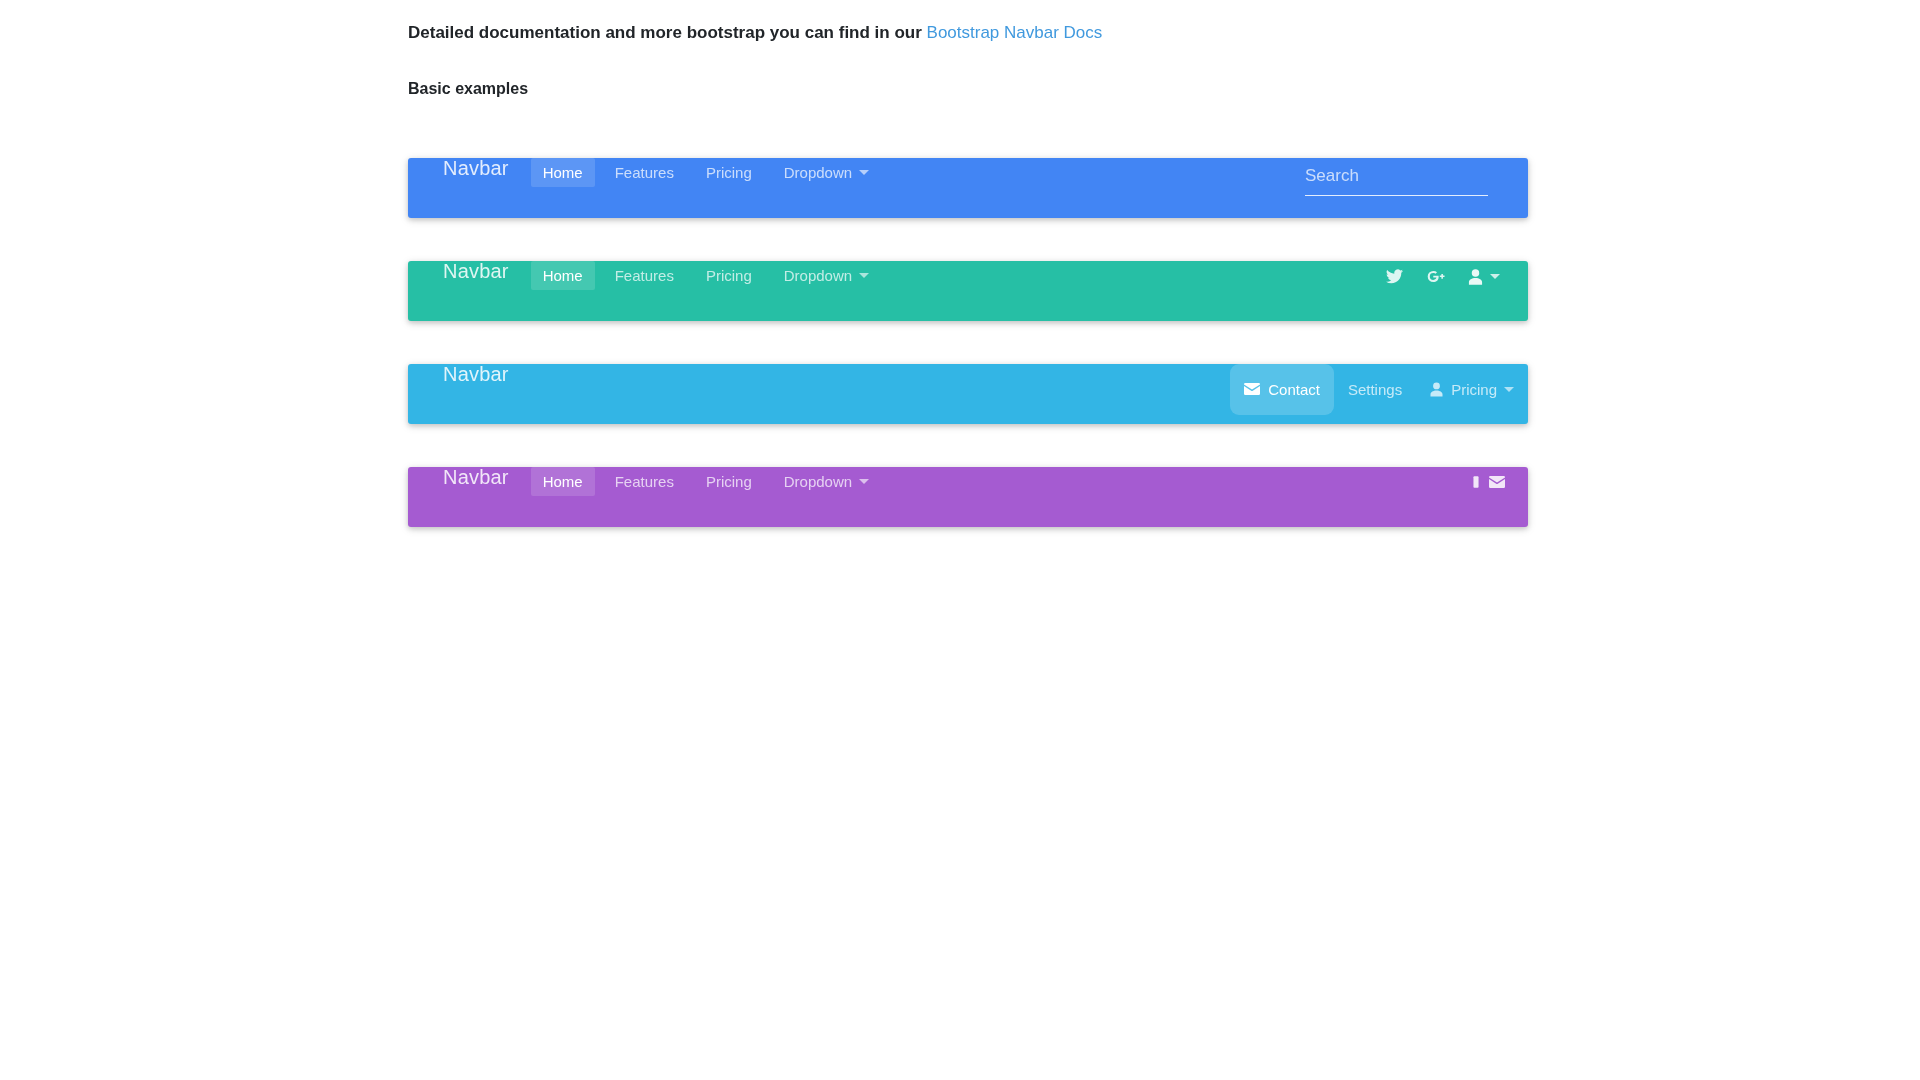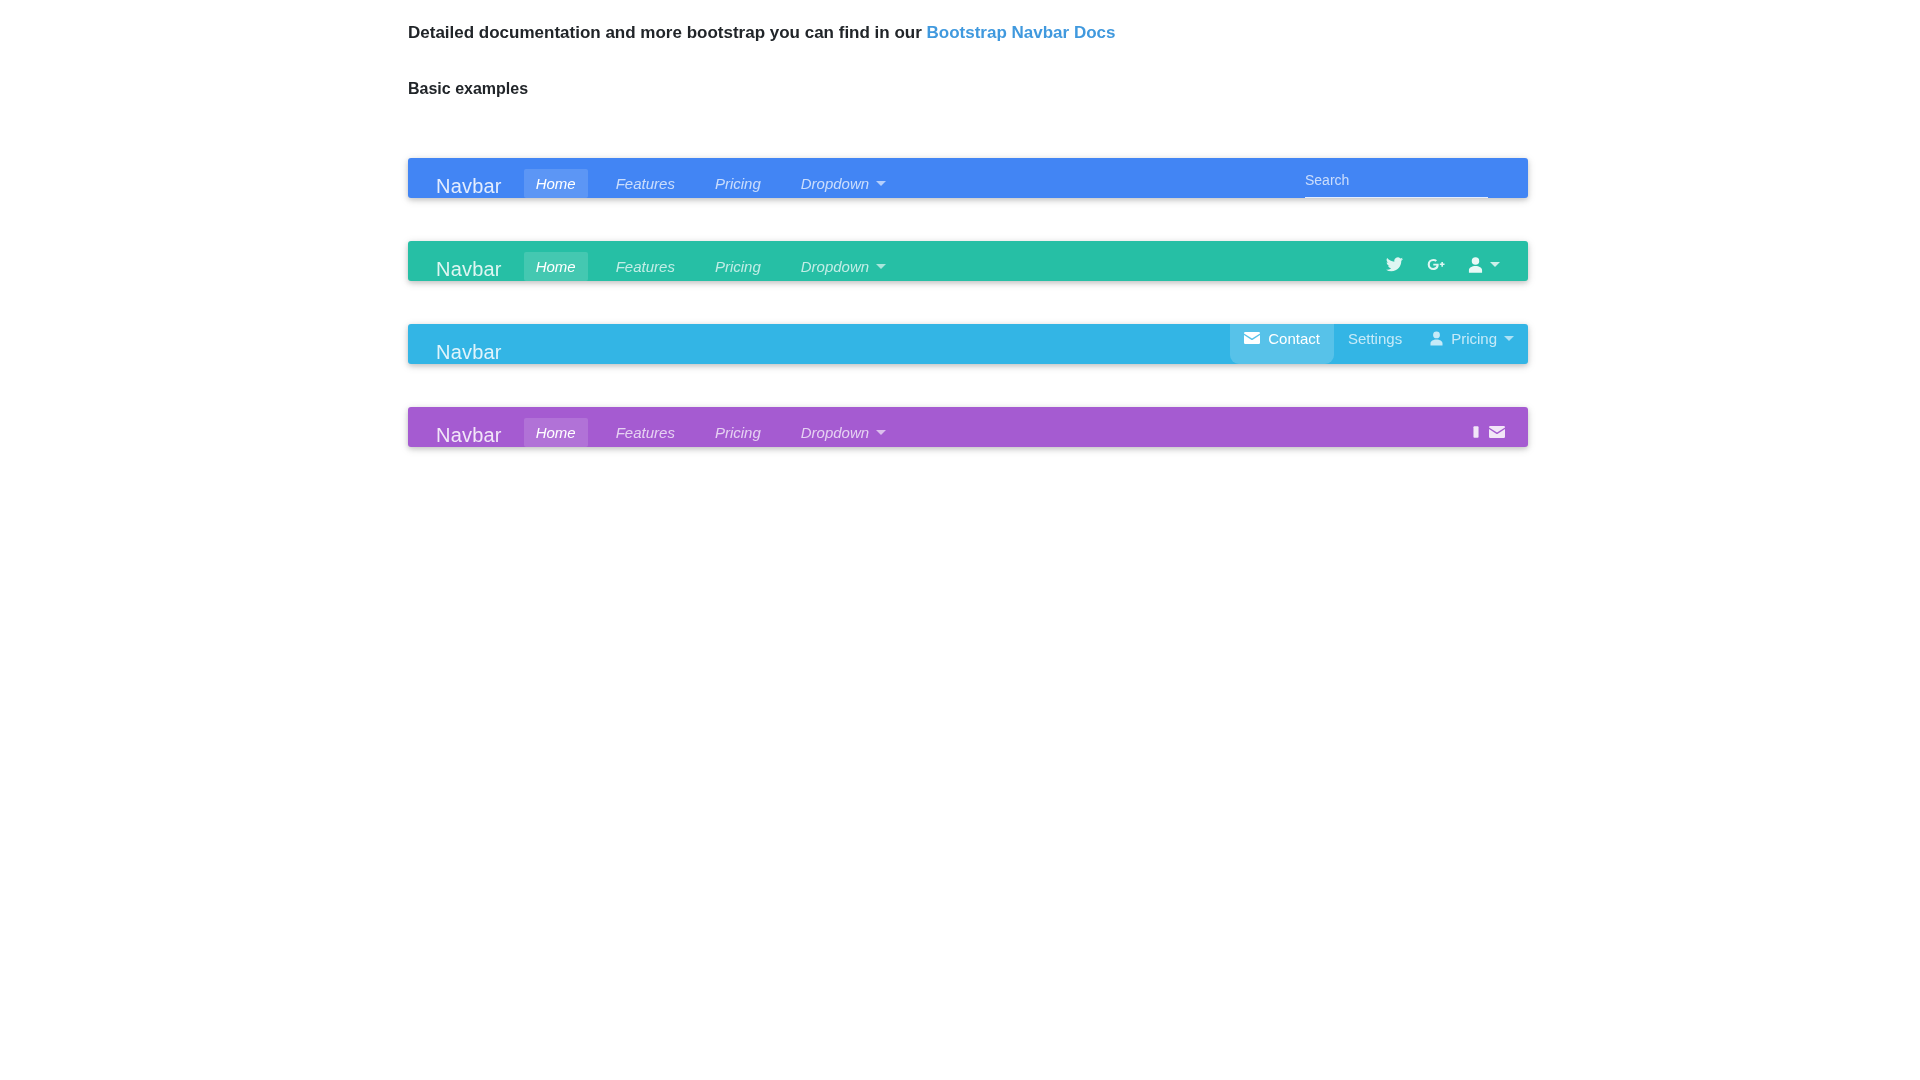--- a/index.html
+++ b/index.html
@@ -37,42 +37,42 @@
     font-size: 17px;
     font-weight: bold;
     color: #212529;
     line-height: 1.5;
     margin: 0 0 34px 0;
   }
 
   .intro-sub a.doc-link {
     color: #4099de;
     text-decoration: none;
-    font-weight: bold;
+    font-weight: normal;
   }
 
   .section-title {
     font-size: 16px;
     font-weight: bold;
     color: #212529;
     margin: 0 0 60px 0;
   }
 
   
   .nav-wrap {
     width: 1120px;
     margin-bottom: 43px;
   }
 
   .navbar {
     position: relative;
     display: flex;
-    align-items: flex-end;
-    height: 40px;
-    padding: 0 18px 0 28px;
+    align-items: flex-start;
+    height: 60px;
+    padding: 0 18px 0 35px;
     border-radius: 3px;
     box-shadow: 0 2px 5px 0 rgba(0,0,0,0.16), 0 2px 10px 0 rgba(0,0,0,0.12);
     box-sizing: border-box;
     color: #ffffff;
   }
 
   .nav-blue   { background: #4285f4; }
   .nav-teal   { background: #26bfa5; }
   .nav-cyan   { background: #33b5e5; }
   .nav-purple { background: #a55bd1; }
@@ -87,22 +87,21 @@
     line-height: 1;
     padding-bottom: 2px;
   }
 
   .nav-links {
     display: flex;
     align-items: center;
     list-style: none;
     margin: 0;
     padding: 0;
-    gap: 16px;
-    font-style: italic;
+    gap: 8px;
   }
 
   .nav-link {
     display: inline-flex;
     align-items: center;
     font-size: 15px;
     color: rgba(255,255,255,0.72);
     text-decoration: none;
     padding: 7px 12px;
     white-space: nowrap;
@@ -135,21 +134,21 @@
     margin-right: 22px;
     padding-top: 4px;
   }
   .search-input {
     width: 100%;
     background: transparent;
     border: 0;
     border-bottom: 1px solid rgba(255,255,255,0.85);
     outline: none;
     color: #ffffff;
-    font-size: 14px;
+    font-size: 17px;
     font-family: "Liberation Sans", sans-serif;
     padding: 4px 0 9px 0;
   }
   .search-input::placeholder {
     color: rgba(255,255,255,0.72);
     opacity: 1;
   }
 
   
   .icon-group {

